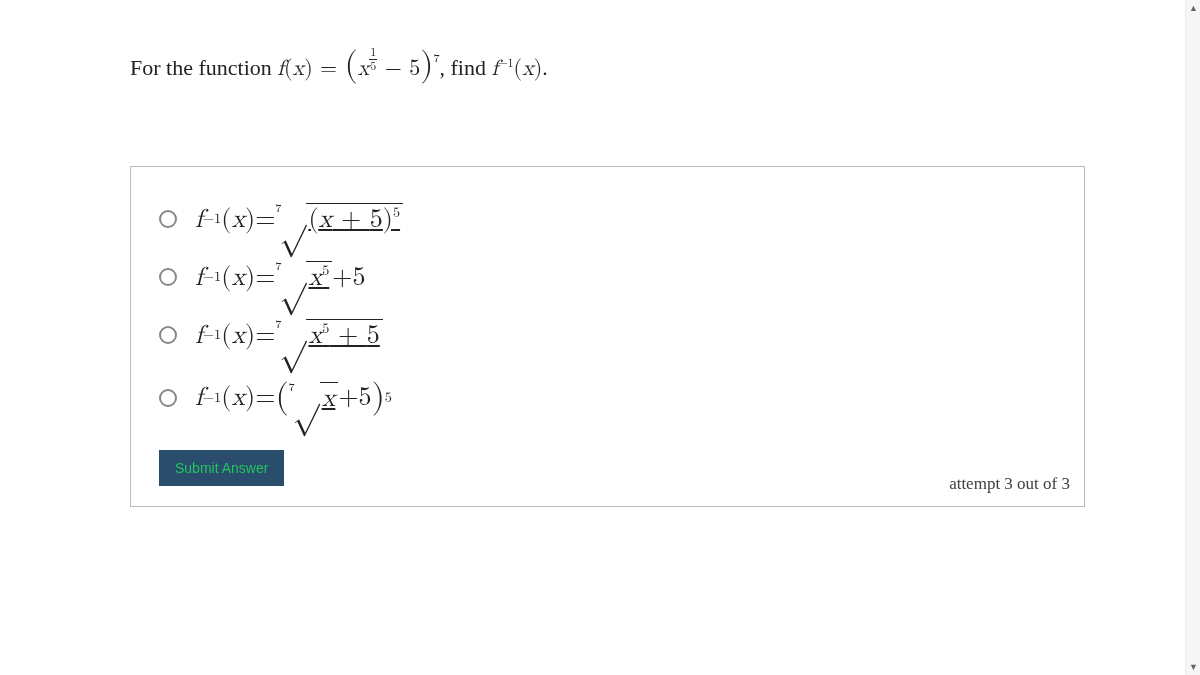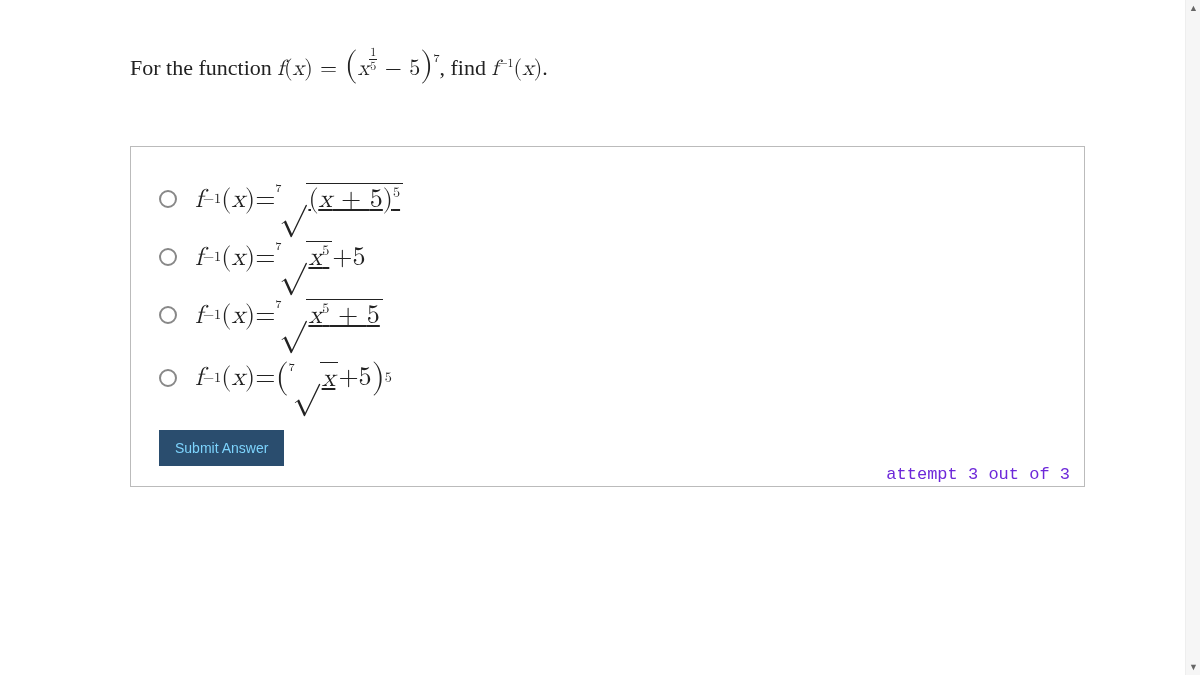--- a/index.html
+++ b/index.html
@@ -1,36 +1,36 @@
 <!DOCTYPE html>
 <html><head>
 <meta charset="utf-8">
 <style>
   * { box-sizing: border-box; margin: 0; padding: 0; }
   html, body { width: 1200px; height: 675px; overflow: hidden; font-family: Georgia, 'Times New Roman', serif; background: #fff; color: #222; }
   .page { position: relative; width: 1200px; height: 675px; }
   .content { position: absolute; left: 0; top: 0; width: 1185px; height: 675px; padding: 45px 100px 0 130px; }
-  .question { font-size: 22px; color: #222; margin-bottom: 60px; }
+  .question { font-size: 22px; color: #222; margin-bottom: 80px; }
   .math { font-family: 'Latin Modern Math', 'STIX Two Math', 'Cambria Math', Georgia, serif; font-style: italic; }
   .upright { font-style: normal; }
   .big { font-size: 34px; font-style: normal; }
   .sup { font-size: 0.55em; vertical-align: super; font-style: normal; }
   .frac { display: inline-block; vertical-align: 0.45em; font-size: 0.55em; text-align: center; line-height: 1; font-style: normal; }
   .frac .num { display: block; border-bottom: 1px solid #222; padding: 0 1px; }
   .frac .den { display: block; padding: 0 1px; }
   .answers-box { border: 1px solid #bbb; padding: 36px 28px 20px 28px; position: relative; }
   .option { display: flex; align-items: center; margin-bottom: 26px; }
   .radio { width: 18px; height: 18px; border: 2px solid #888; border-radius: 50%; margin-right: 18px; flex-shrink: 0; background: #fff; }
   .opt-math { font-family: 'Latin Modern Math', 'STIX Two Math', 'Cambria Math', Georgia, serif; font-style: italic; font-size: 26px; color: #222; display: flex; align-items: center; white-space: nowrap; }
   .root { display: inline-flex; align-items: flex-start; position: relative; }
   .root-index { font-size: 0.45em; font-style: normal; align-self: flex-start; margin-right: -2px; margin-top: -1px; }
   .surd { font-size: 1.25em; line-height: 0.85; font-style: normal; }
   .radicand { border-top: 1.5px solid #222; padding: 0 3px 0 2px; display: inline-block; text-decoration: underline; }
-  .submit-btn { background: #2a4d6e; color: #7dd3fc; border: none; padding: 10px 16px; font-size: 14px; font-family: -apple-system, BlinkMacSystemFont, 'Segoe UI', sans-serif; cursor: pointer; margin-top: 6px; }
-  .attempt { position: absolute; right: 14px; bottom: 2px; font-size: 17px; color: #6d28d9; font-family: Liberation Mono, monospace; }
+  .submit-btn { background: #2a4d6e; color: #22c55e; border: none; padding: 10px 16px; font-size: 14px; font-family: -apple-system, BlinkMacSystemFont, 'Segoe UI', sans-serif; cursor: pointer; margin-top: 6px; }
+  .attempt { position: absolute; right: 14px; bottom: 12px; font-size: 17px; color: #404040; font-family: Liberation Serif, serif; }
   .scrollbar { position: absolute; right: 0; top: 0; width: 15px; height: 675px; background: #f6f6f6; border-left: 1px solid #eee; }
   .scroll-arrow { position: absolute; left: 0; width: 15px; height: 16px; display: flex; align-items: center; justify-content: center; font-size: 9px; color: #666; }
   .scroll-up { top: 0; }
   .scroll-down { bottom: 0; }
 </style>
 </head>
 <body>
 
 <div class="page">
   <div class="content">

